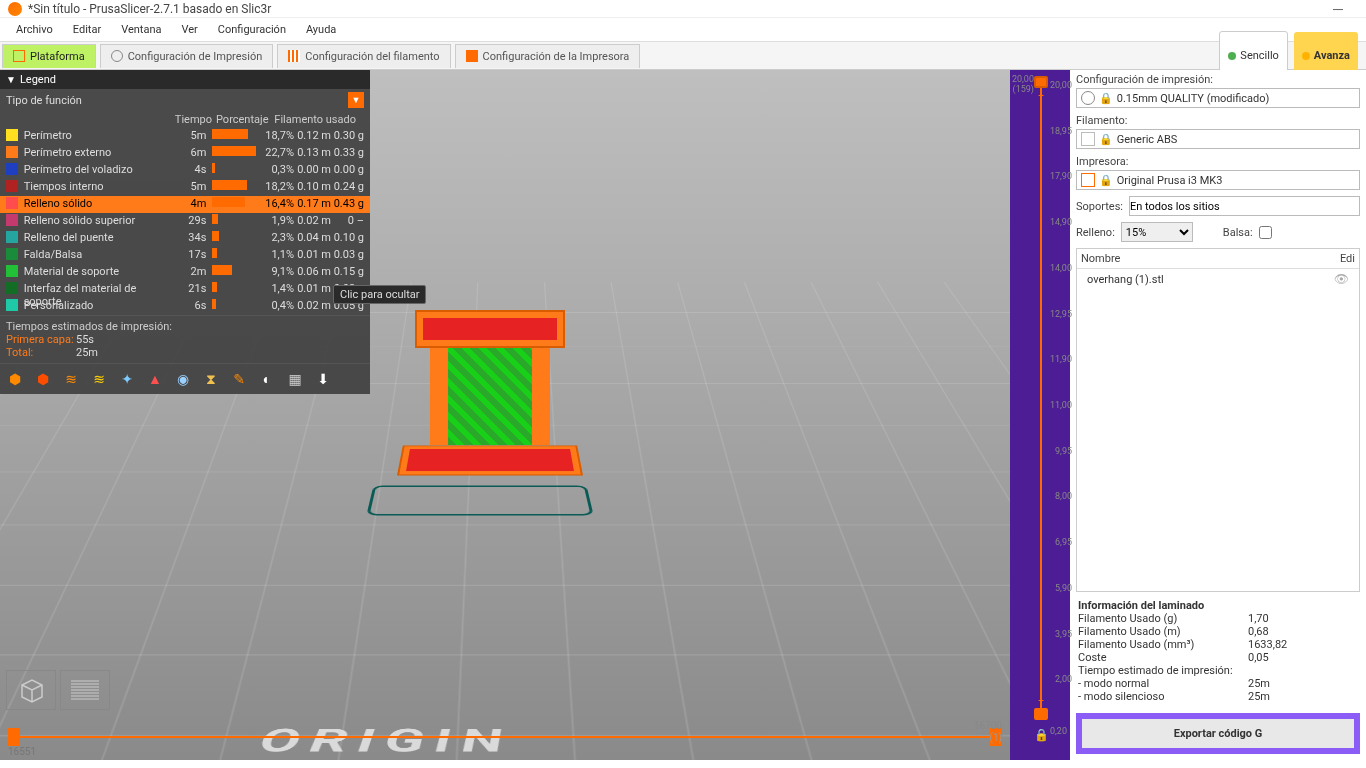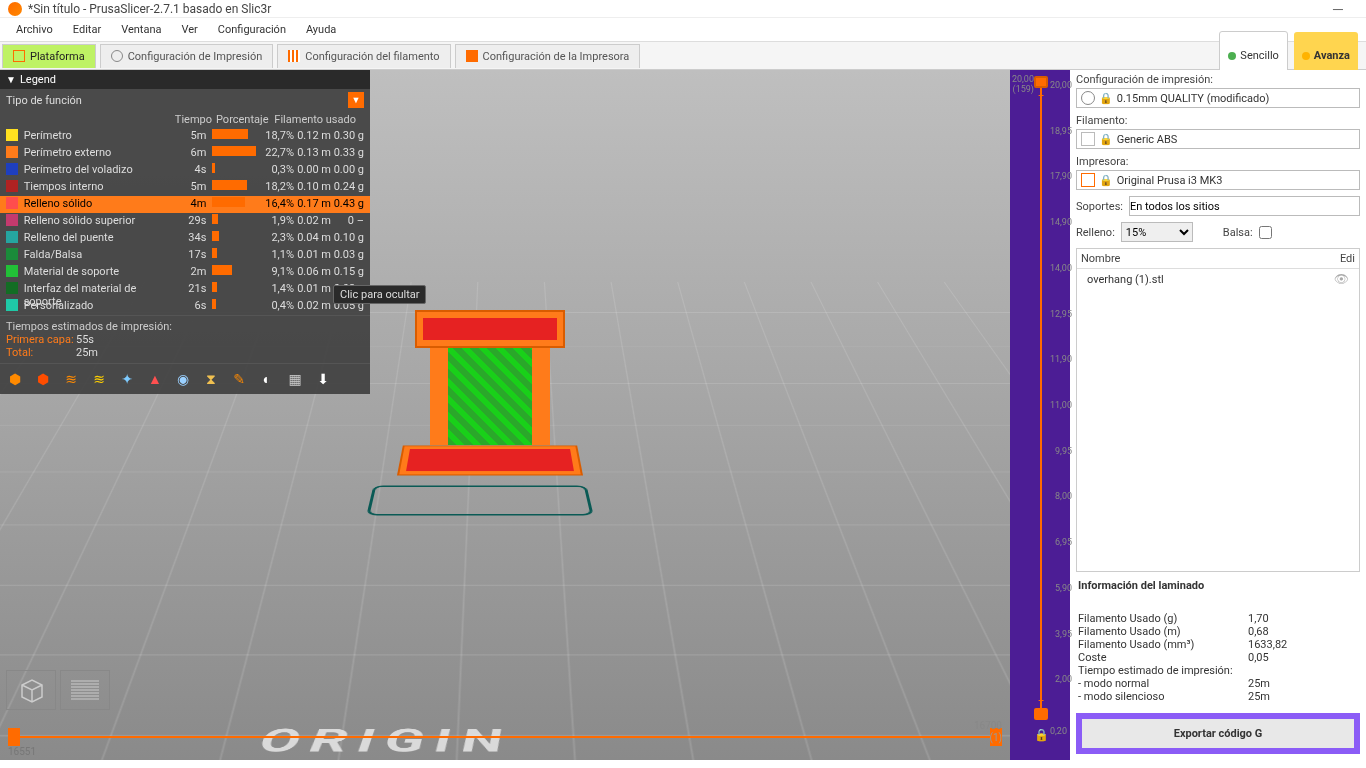--- a/index.html
+++ b/index.html
@@ -102,21 +102,21 @@
 .ctl-row { display:flex; align-items:center; gap:6px; padding:3px 6px; }
 .ctl-row select, .ctl-row input[type=text] { font-size:11px; height:20px; border:1px solid #bbb; }
 .ctl-row .sel-infill { width:72px; }
 .obj-list { flex:1; margin:3px 6px; border:1px solid #ccc; }
 .obj-list .ohead { display:flex; padding:3px 4px; border-bottom:1px solid #ddd; color:#444; }
 .obj-list .ohead .name { flex:1; }
 .obj-list .orow { display:flex; align-items:center; padding:3px 10px; }
 .obj-list .orow .name { flex:1; }
 .obj-list .orow .eye { color:#aaa; font-size:12px; }
 .info { padding:4px 8px; }
-.info .ititle { font-weight:700; margin-bottom:20px; }
+.info .ititle { font-weight:700; margin-bottom:0; }
 .info .irow { display:flex; }
 .info .irow .il { width:170px; }
 .export-btn { margin:6px; padding:8px; text-align:center; background:#e8e8e8; border:6px solid #8b5cf6; font-weight:700; color:#333; cursor:pointer; }
 </style>
 </head>
 <body>
 
 <div class="titlebar">
   <div class="app-icon"></div>
   <div class="title-text">*Sin título - PrusaSlicer-2.7.1 basado en Slic3r</div>

